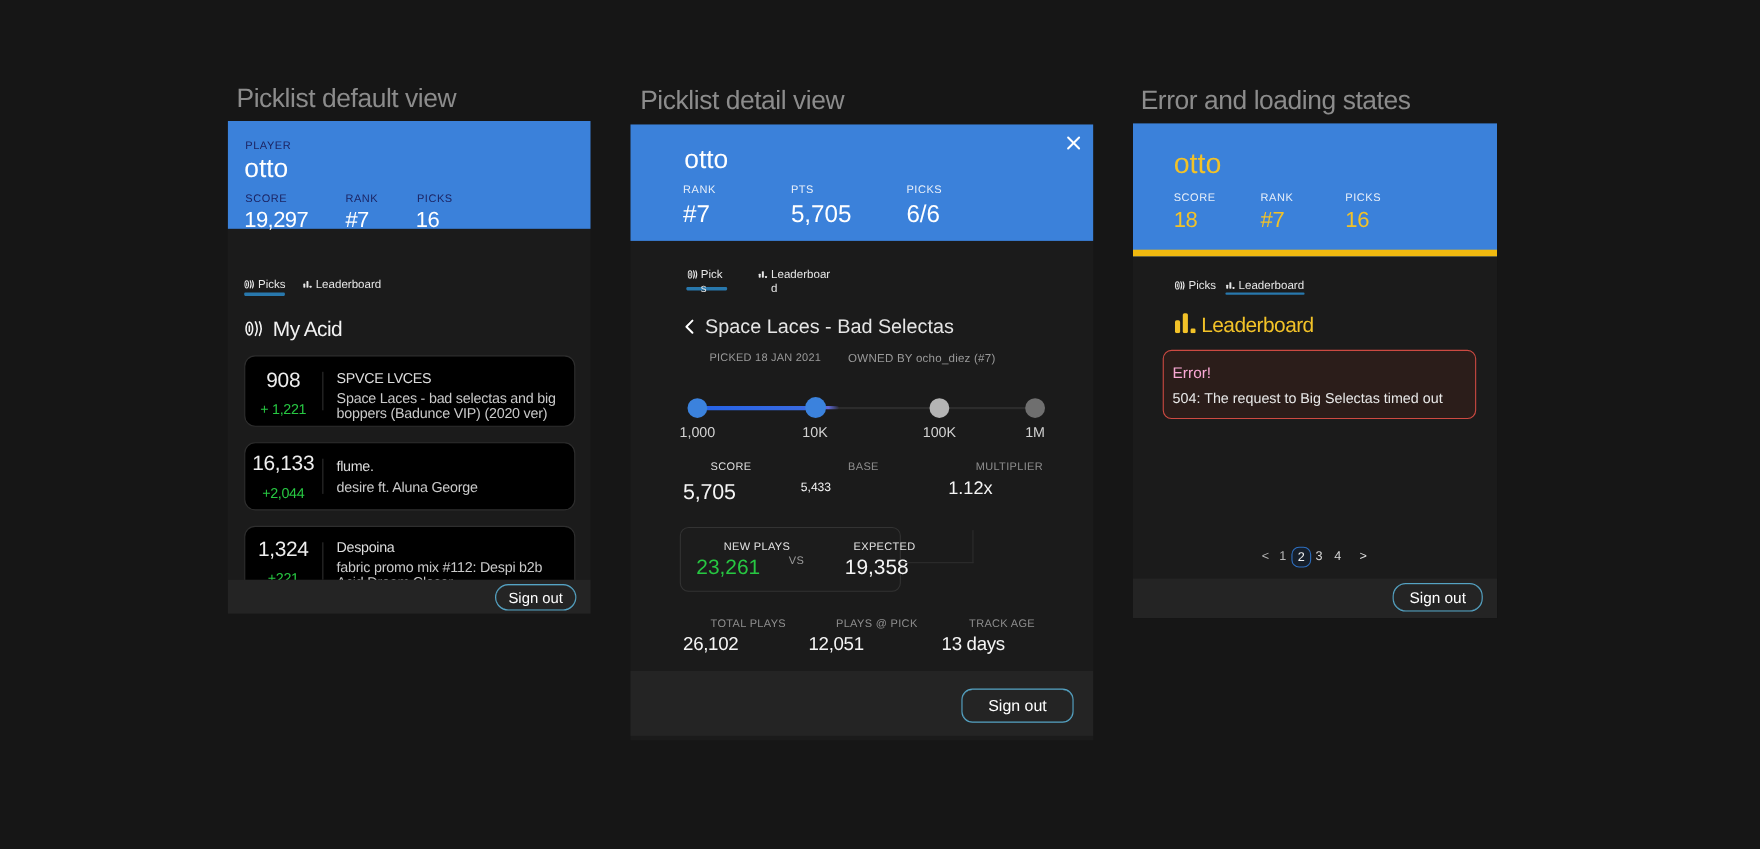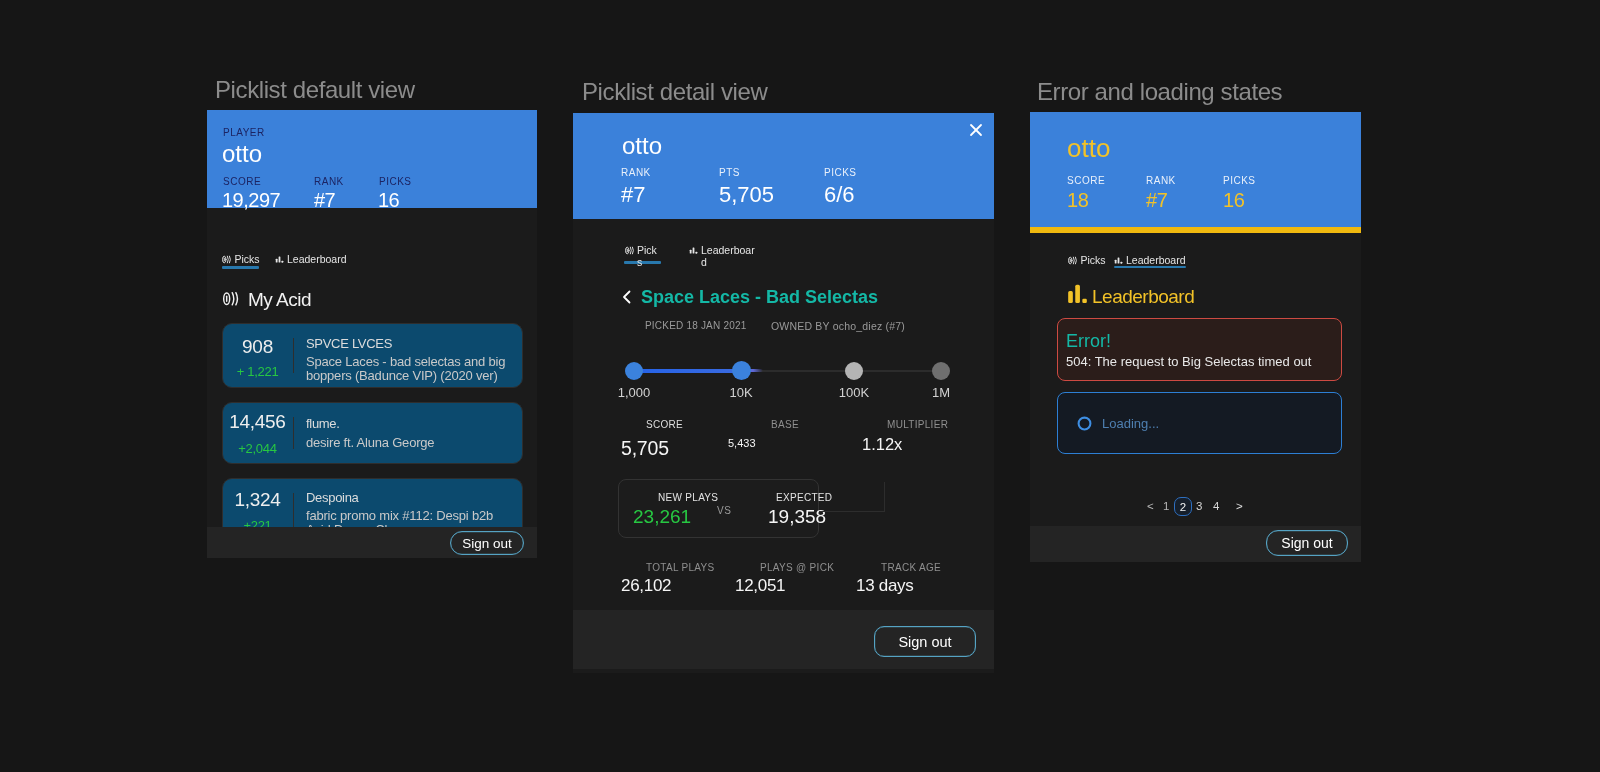--- a/index.html
+++ b/index.html
@@ -14,21 +14,21 @@
   .navy { color:#1c2463; }
   .wlabel { color:#e9f0fa; }
   .player-name { position:absolute; color:#fff; font-size:24px; }
   
   .tab { position:absolute; font-size:10.5px; color:#e6e6e6; }
   .tab .ticon { display:inline-block; vertical-align:-1px; margin-right:3px; }
   .tab-underline { position:absolute; height:3.5px; background:#2878ad; border-radius:1px; }
   
   .sect-head { position:absolute; font-size:20px; color:#f2f2f2; }
   
-  .pick-card { position:absolute; left:15px; width:301px; background:#0c4a6e;
+  .pick-card { position:absolute; left:15px; width:301px; background:#000000;
     border:1px solid #2e2e2e; border-radius:10px; }
   .pick-score { position:absolute; left:0; width:69px; text-align:center; color:#eee; font-size:19px; letter-spacing:-0.3px; }
   .pick-delta { position:absolute; left:0; width:69px; text-align:center; color:#27c742; font-size:13px; letter-spacing:-0.3px; }
   .pick-divider { position:absolute; left:69.5px; top:14px; bottom:14px; width:1px; background:#2e2e2e; }
   .pick-artist { position:absolute; left:83px; color:#dcdcdc; font-size:13px; letter-spacing:-0.3px; }
   .pick-track { position:absolute; left:83px; right:10px; color:#c9c9c9; font-size:13px; letter-spacing:-0.2px; line-height:13.5px; }
   
   .footer { position:absolute; left:0; right:0; background:#242424; }
   .signout { position:absolute; background:transparent; color:#fff;
     border:1.5px solid #55a3c4; border-radius:12px; font-family:inherit;
@@ -86,21 +86,21 @@
       </svg></span>
 
   <div class="pick-card" style="top:213px; height:65px;">
     <div class="pick-score" style="top:12px;">908</div>
     <div class="pick-delta" style="top:40px;">+ 1,221</div>
     <div class="pick-divider"></div>
     <div class="pick-artist" style="top:12px;">SPVCE LVCES</div>
     <div class="pick-track" style="top:31px;">Space Laces - bad selectas and big boppers (Badunce VIP) (2020 ver)</div>
   </div>
   <div class="pick-card" style="top:292px; height:62px;">
-    <div class="pick-score" style="top:8px; ">14,456</div>
+    <div class="pick-score" style="top:8px; ">16,133</div>
     <div class="pick-delta" style="top:38px;">+2,044</div>
     <div class="pick-divider"></div>
     <div class="pick-artist" style="top:13px;">flume.</div>
     <div class="pick-track" style="top:33px;">desire ft. Aluna George</div>
   </div>
   <div class="pick-card" style="top:368px; height:64px;">
     <div class="pick-score" style="top:10px;">1,324</div>
     <div class="pick-delta" style="top:39px;">+221</div>
     <div class="pick-divider"></div>
     <div class="pick-artist" style="top:11px;">Despoina</div>
@@ -143,21 +143,21 @@
           <rect x="1" y="5" width="2.4" height="5" rx="0.8"></rect>
           <rect x="4.8" y="2" width="2.4" height="8" rx="0.8"></rect>
           <rect x="8.6" y="7.8" width="2.4" height="2.4" rx="0.6"></rect>
         </svg></span>
       <span style="display:block; margin-left:12px; width:56px; word-break:break-all;">Leaderboard</span>
   </div>
 
   <span class="abs" style="left:46px; top:176px; cursor:pointer;"><svg width="16" height="16" viewBox="0 0 16 16" fill="none" stroke="#ffffff" stroke-width="1.8" stroke-linecap="round" stroke-linejoin="round">
         <polyline points="10.5,2.5 5,8 10.5,13.5"></polyline>
       </svg></span>
-  <div class="abs" style="left:68px; top:174px; font-size:18px; color:#14b8a6;font-weight:bold;">Space Laces - Bad Selectas</div>
+  <div class="abs" style="left:68px; top:174px; font-size:18px; color:#e5e5e5;">Space Laces - Bad Selectas</div>
 
   <div class="glabel" style="left:48px; top:207px; font-size:10px; letter-spacing:0.2px; color:#9a9a9a;">PICKED 18 JAN 2021</div>
   <div class="glabel" style="left:174px; top:207px; font-size:10.5px; letter-spacing:0.2px; color:#9a9a9a;">OWNED BY ocho_diez (#7)</div>
 
   <div>
     <div class="abs" style="left:61px; top:256.5px; width:307px; height:2px; background:#2c2c2c;"></div>
     <div class="abs" style="left:61px; top:255.5px; width:107px; height:4px; border-radius:2px; background:linear-gradient(90deg,#2563e8,#3b6be0);"></div>
     <div class="abs" style="left:168px; top:256px; width:22px; height:3px; border-radius:2px; background:linear-gradient(90deg,#5e68d8 55%,rgba(94,104,216,0));"></div>
     <div class="abs" style="left:52px; top:249px; width:18px; height:18px; border-radius:50%; background:#3b82dd;"></div>
     <div class="abs" style="left:159px; top:248px; width:19px; height:19px; border-radius:50%; background:#3b82dd;"></div>
@@ -227,30 +227,24 @@
   <div class="tab-underline" style="left:84px; top:153.5px; width:72px; height:2.5px;"></div>
 
   <span class="abs" style="left:37px; top:172px; line-height:0;"><svg width="21" height="19" viewBox="0 0 12 11" fill="#f2c228">
         <rect x="0.6" y="4.1" width="2.7" height="6.9" rx="0.9"></rect>
         <rect x="4.7" y="0.4" width="2.7" height="10.6" rx="0.9"></rect>
         <rect x="8.8" y="8.5" width="2.6" height="2.5" rx="0.7"></rect>
       </svg></span>
   <div class="sect-head" style="left:62px; top:174px; color:#f2c228; font-size:19px; letter-spacing:-0.5px;">Leaderboard</div>
 
   <div class="errbox" style="left:27px; top:206px; width:285px; height:63px;">
-    <div class="abs" style="left:8px; top:12px; font-size:18px; color:#14b8a6;">Error!</div>
+    <div class="abs" style="left:8px; top:12px; font-size:14px; color:#f9a8d4;">Error!</div>
     <div class="abs" style="left:8px; top:35px; font-size:13px; color:#e8e8e8;">504: The request to Big Selectas timed out</div>
   </div>
 
-  <div class="loadbox" style="left:27px; top:280px; width:285px; height:62px;">
-    <span class="abs" style="left:18.5px; top:22.5px;"><svg width="15" height="15" viewBox="0 0 16 16" fill="none" stroke="#3e8ee2" stroke-width="2.2">
-          <circle cx="8" cy="8" r="6.3"></circle>
-        </svg></span>
-    <div class="abs" style="left:44px; top:22.5px; font-size:13px; color:#4e7fb0;">Loading...</div>
-  </div>
 
   <div>
     <div class="pag" style="left:117px; top:388px;">&lt;</div>
     <div class="pag" style="left:133px; top:388px; color:#b5b5b5;">1</div>
     <div class="pag-cur" style="left:144px; top:385px; width:18px; height:19px; line-height:18px;">2</div>
     <div class="pag" style="left:166px; top:388px; color:#d8d8d8;">3</div>
     <div class="pag" style="left:183px; top:388px; color:#d8d8d8;">4</div>
     <div class="pag" style="left:206px; top:388px; color:#e0e0e0;">&gt;</div>
   </div>
 

